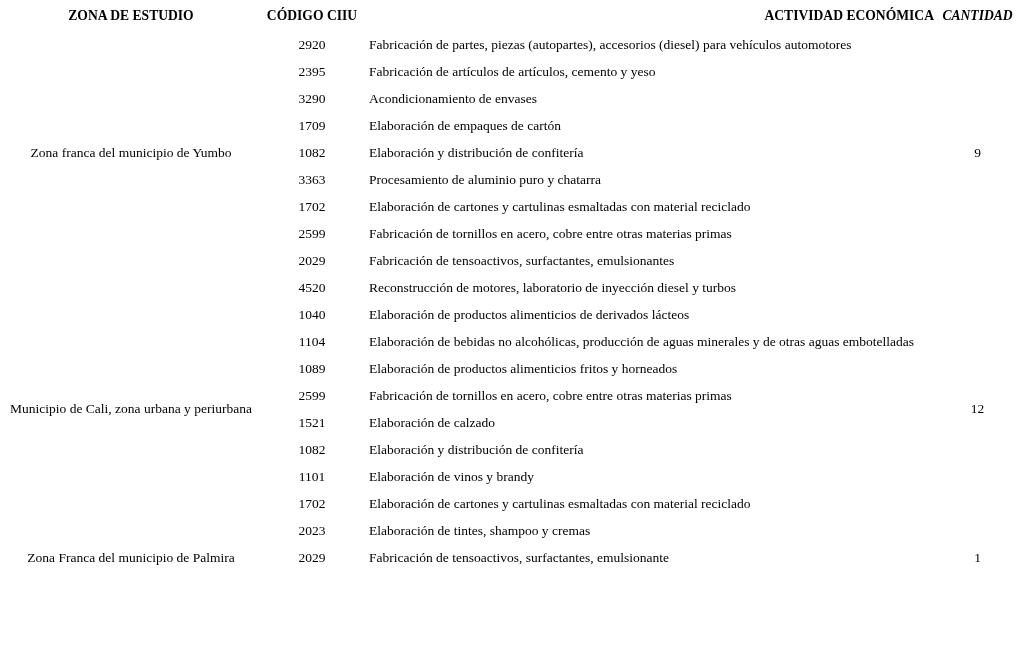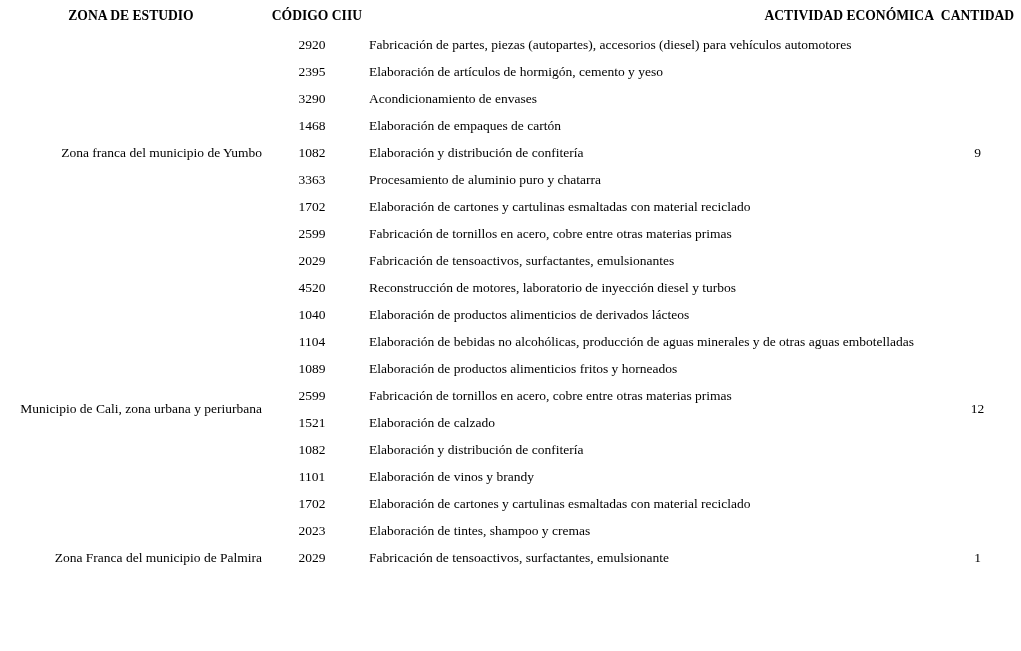--- a/index.html
+++ b/index.html
@@ -28,35 +28,35 @@
   thead th {
     font-size: 13.6px;
     font-weight: bold;
     height: 31px;
     padding: 0;
     white-space: nowrap;
     overflow: hidden;
     vertical-align: middle;
   }
   th.h-zona     { text-align: center; margin-left: 20px; }
-  th.h-codigo   { text-align: right; }
+  th.h-codigo   { text-align: center; }
   th.h-actividad{ text-align: right; padding-left: 7px; }
-  th.h-cantidad { text-align: center; }
+  th.h-cantidad { text-align: center; font-style: italic; }
 
   tbody td {
     font-size: 13.5px;
     font-weight: normal;
     height: 27px;
     padding: 0;
     white-space: nowrap;
     overflow: hidden;
     vertical-align: middle;
   }
   td.zona {
-    text-align: right;
+    text-align: center;
     vertical-align: middle;
   }
   td.codigo {
     text-align: center;
   }
   td.actividad {
     text-align: left;
     padding-left: 7px;
   }
   td.cantidad {
@@ -84,28 +84,28 @@
   </thead>
   <tbody id="table-body">
       <tr>
         <td class="zona" rowspan="9">Zona franca del municipio de Yumbo</td>
         <td class="codigo">2920</td>
         <td class="actividad">Fabricación de partes, piezas (autopartes), accesorios (diesel) para vehículos automotores</td>
         <td class="cantidad" rowspan="9">9</td>
       </tr>
       <tr>
         <td class="codigo">2395</td>
-        <td class="actividad">Elaboración de artículos de hormigón, cemento y yeso</td>
+        <td class="actividad">Fabricación de artículos de artículos, cemento y yeso</td>
       </tr>
       <tr>
         <td class="codigo">3290</td>
         <td class="actividad">Acondicionamiento de envases</td>
       </tr>
       <tr>
-        <td class="codigo">1468</td>
+        <td class="codigo">1709</td>
         <td class="actividad">Elaboración de empaques de cartón</td>
       </tr>
       <tr>
         <td class="codigo">1082</td>
         <td class="actividad">Elaboración y distribución de confitería</td>
       </tr>
       <tr>
         <td class="codigo">3363</td>
         <td class="actividad">Procesamiento de aluminio puro y chatarra</td>
       </tr>

